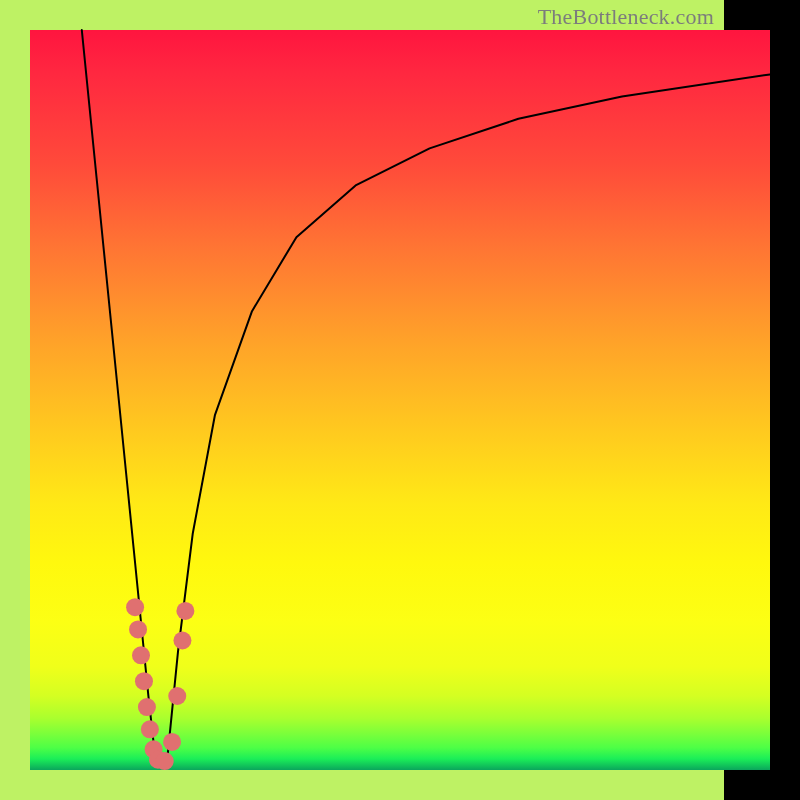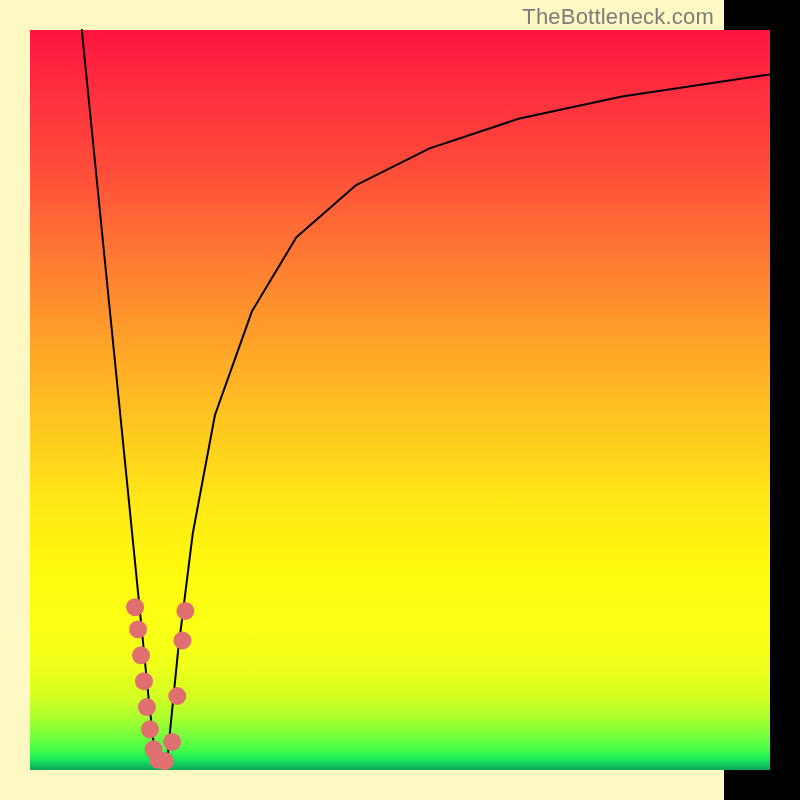--- a/index.html
+++ b/index.html
@@ -8,21 +8,22 @@
     width: 800px;
     height: 800px;
     overflow: hidden;
     background: #000;
     font-family: Arial, Helvetica, sans-serif;
   }
   .frame {
     position: relative;
     width: 724px;
     height: 800px;
-    background: #fef9c3;
+    background: #bef264;
+    font-family: Liberation Serif, serif;
   }
   .plot {
     position: absolute;
     left: 30px;
     top: 30px;
     width: 740px;
     height: 740px;
     
     background: linear-gradient(to bottom,
       #ff153f 0%,

